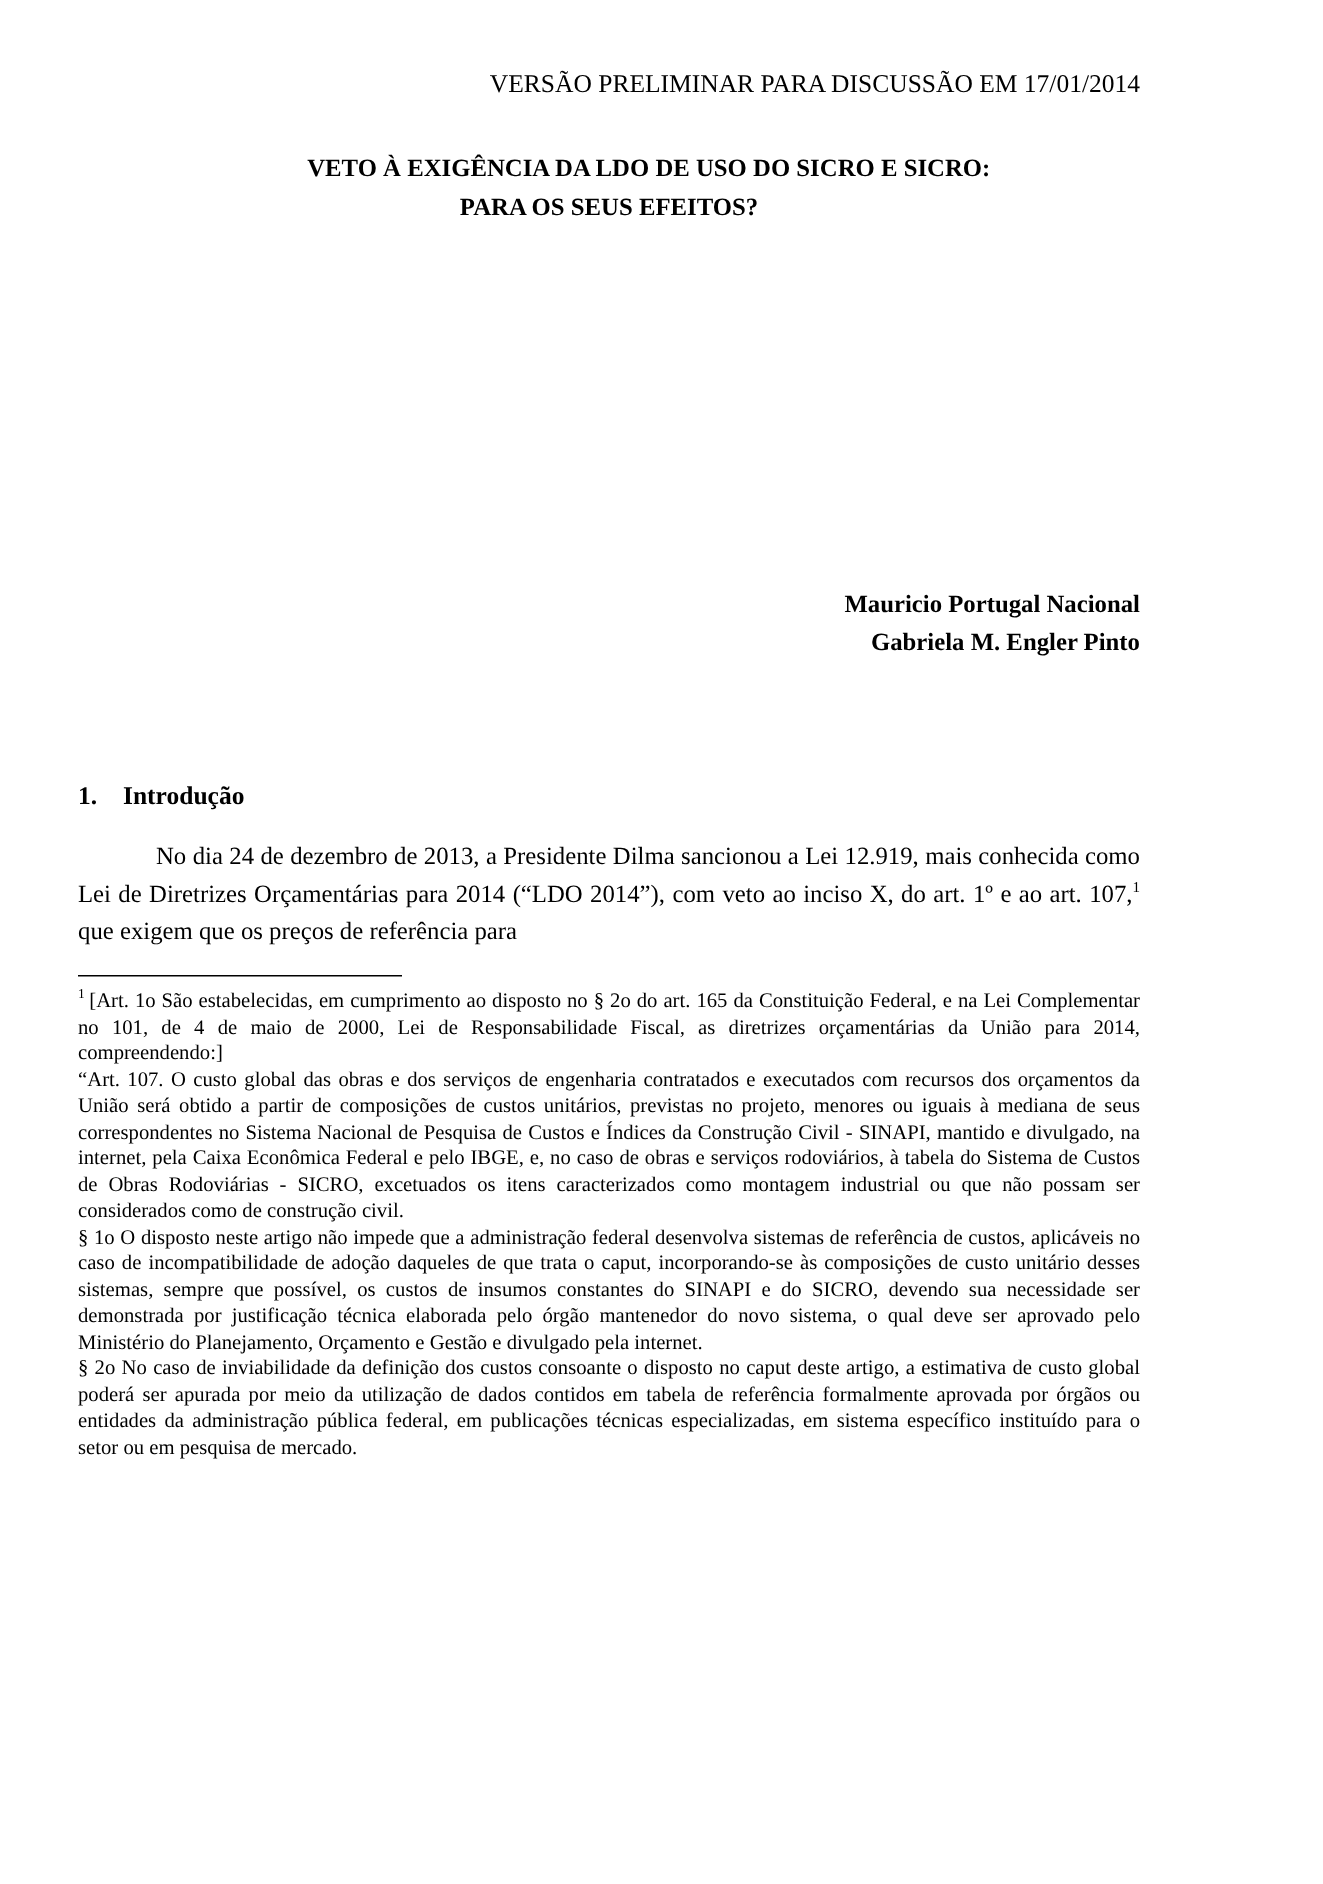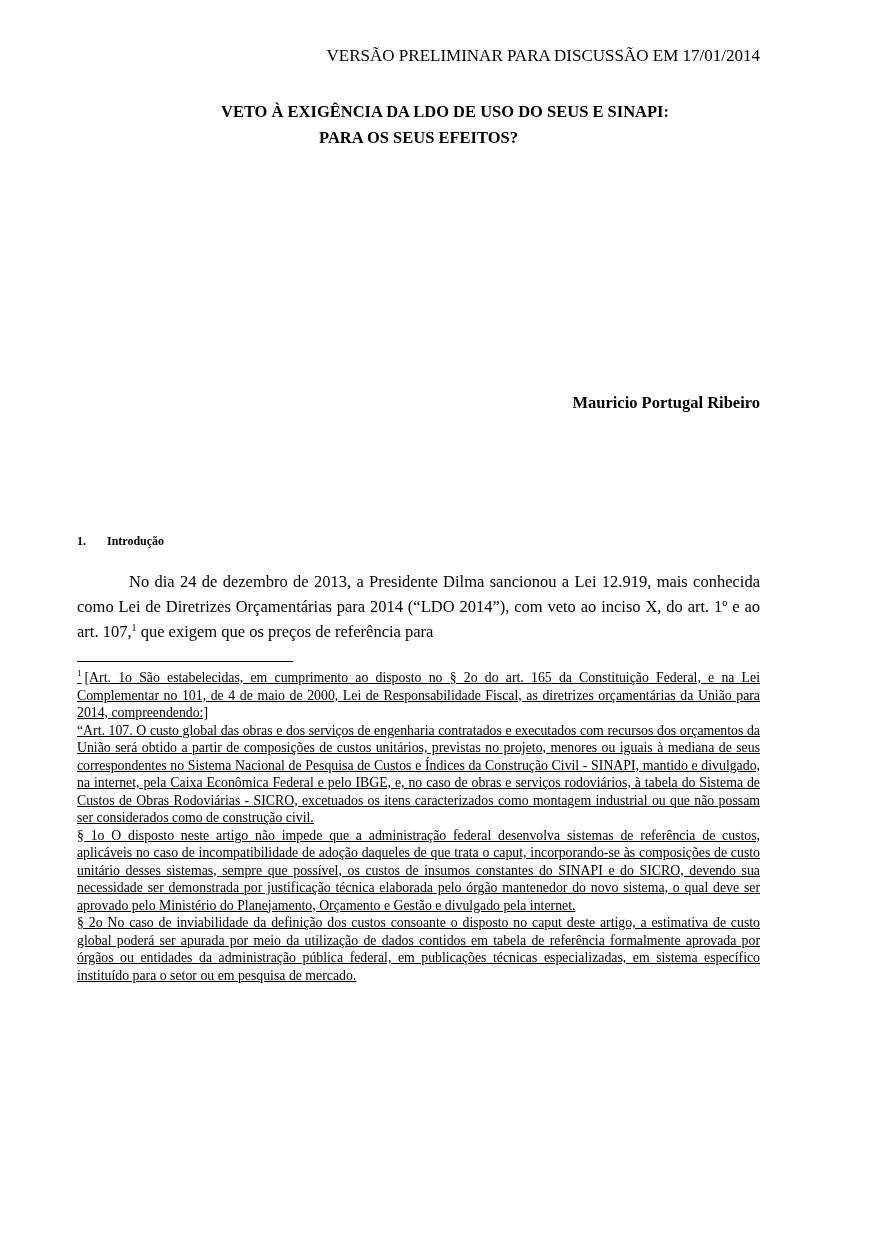--- a/index.html
+++ b/index.html
@@ -9,21 +9,21 @@
   }
   .page {
     position: relative;
     width: 882px;
     height: 1256px;
     margin: 0 auto;
     background: #ffffff;
     color: #000000;
     font-family: "Liberation Serif", "DejaVu Serif", serif;
     box-sizing: border-box;
-    padding: 0 122px 0 77px;
+    padding: 0 122px 0 52px;
     overflow: hidden;
   }
   .draft-header {
     margin-top: 46px;
     font-size: 17px;
     line-height: 20px;
     text-align: right;
     font-weight: normal;
     white-space: nowrap;
   }
@@ -36,22 +36,22 @@
     text-indent: 53px; 
   }
   .authors {
     margin-top: 239px;
     text-align: right;
     font-size: 16.5px;
     font-weight: bold;
     line-height: 25px;
   }
   .section-heading {
-    margin-top: 114px;
-    font-size: 12px;
+    margin-top: 78px;
+    font-size: 17px;
     font-weight: bold;
     line-height: 25px;
   }
   .section-heading .sec-num {
     display: inline-block;
     width: 30px;
   }
   .body-par {
     margin: 15px 0 12px 0;
     font-size: 16.5px;
@@ -59,21 +59,20 @@
     text-align: justify;
     text-indent: 52px;
   }
   .body-par sup, .fn-first sup {
     font-size: 10px;
     line-height: 0;
     vertical-align: super;
   }
   .footnote {
     margin-top: 17px;
-    text-decoration: underline;
   }
   .fn-rule {
     width: 216px;
     height: 0;
     border-top: 1px solid #000000;
   }
   .fn-text {
     margin-top: 7px;
     font-size: 13.8px;
     line-height: 17.5px;
@@ -88,24 +87,25 @@
     padding-right: 3px;
   }
 </style>
 </head>
 <body>
 
 <div class="page">
 
   <div class="draft-header">VERSÃO PRELIMINAR PARA DISCUSSÃO EM 17/01/2014</div>
 
-  <h1 class="doc-title"><span>VETO À EXIGÊNCIA DA LDO DE USO DO SEUS E SINAPI:</span><br><span>PARA OS SEUS EFEITOS?</span></h1>
+  <h1 class="doc-title"><span>VETO À EXIGÊNCIA DA LDO DE USO DO SICRO E SICRO:</span><br><span>PARA OS SEUS EFEITOS?</span></h1>
 
   <div class="authors">
-    <div>Mauricio Portugal Ribeiro</div>
+    <div>Mauricio Portugal Nacional</div>
+    <div>Gabriela M. Engler Pinto</div>
   </div>
 
   <div class="section-heading">
     <span class="sec-num">1.</span><span>Introdução</span>
   </div>
 
   <p class="body-par"><span>No dia 24 de dezembro de 2013, a Presidente Dilma sancionou a Lei 12.919, mais conhecida como Lei de Diretrizes Orçamentárias para 2014 (“LDO 2014”), com veto ao inciso X, do art. 1º e ao art. 107,</span><sup>1</sup><span> que exigem que os preços de referência para</span></p>
 
   <div class="footnote">
     <div class="fn-rule"></div>

